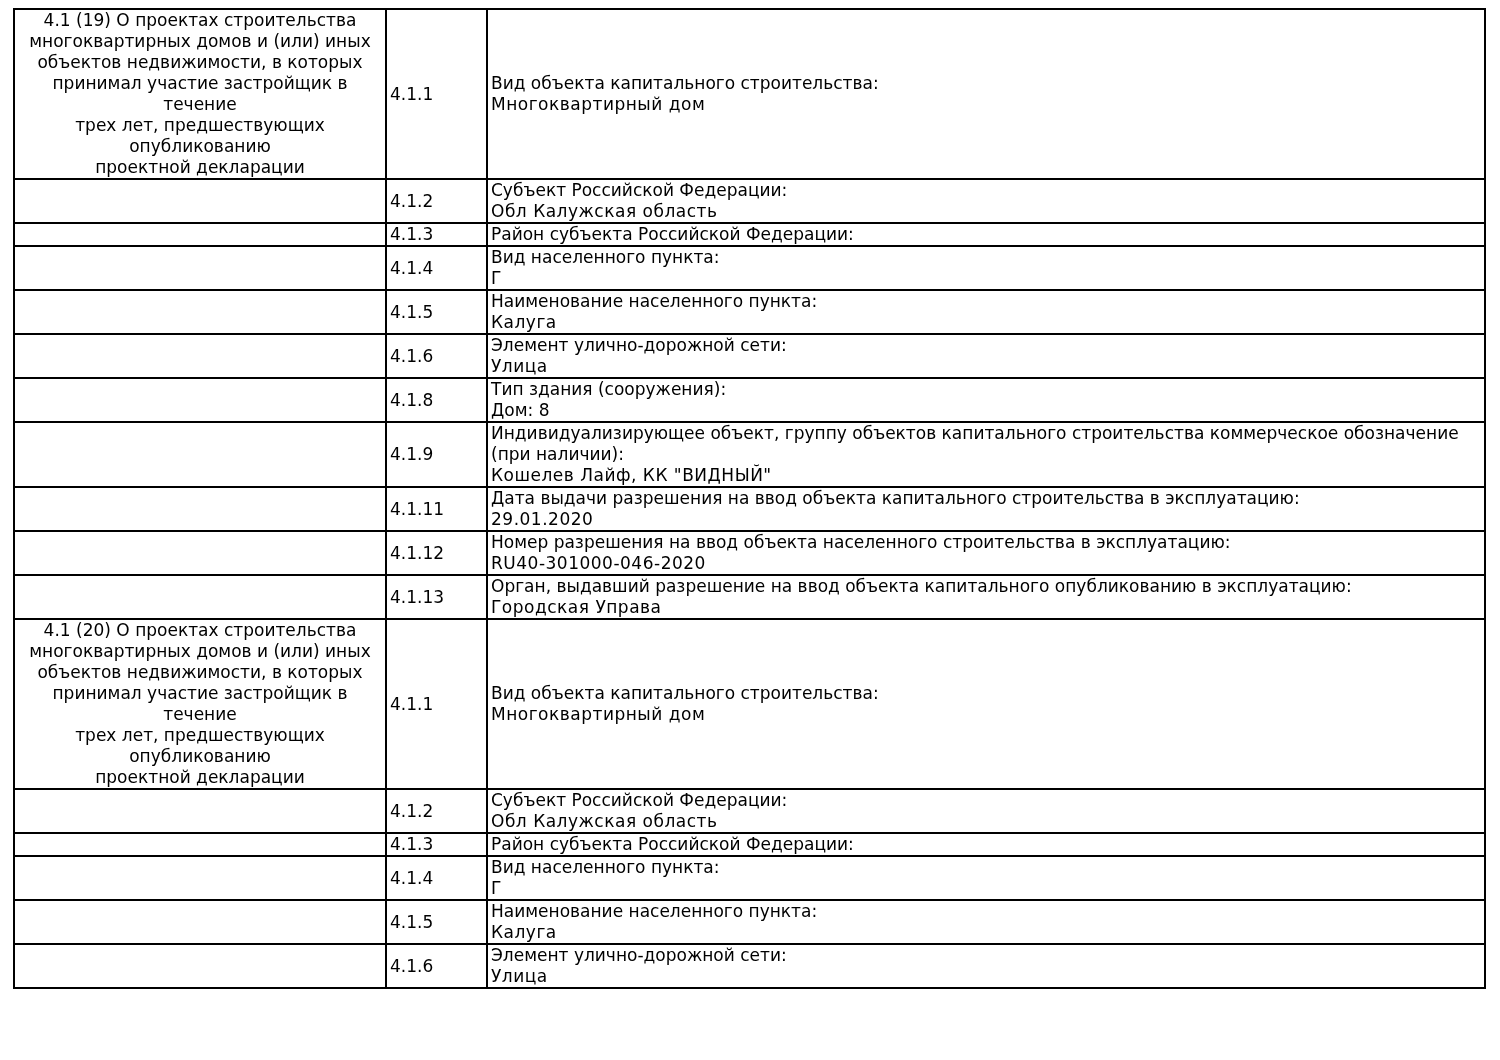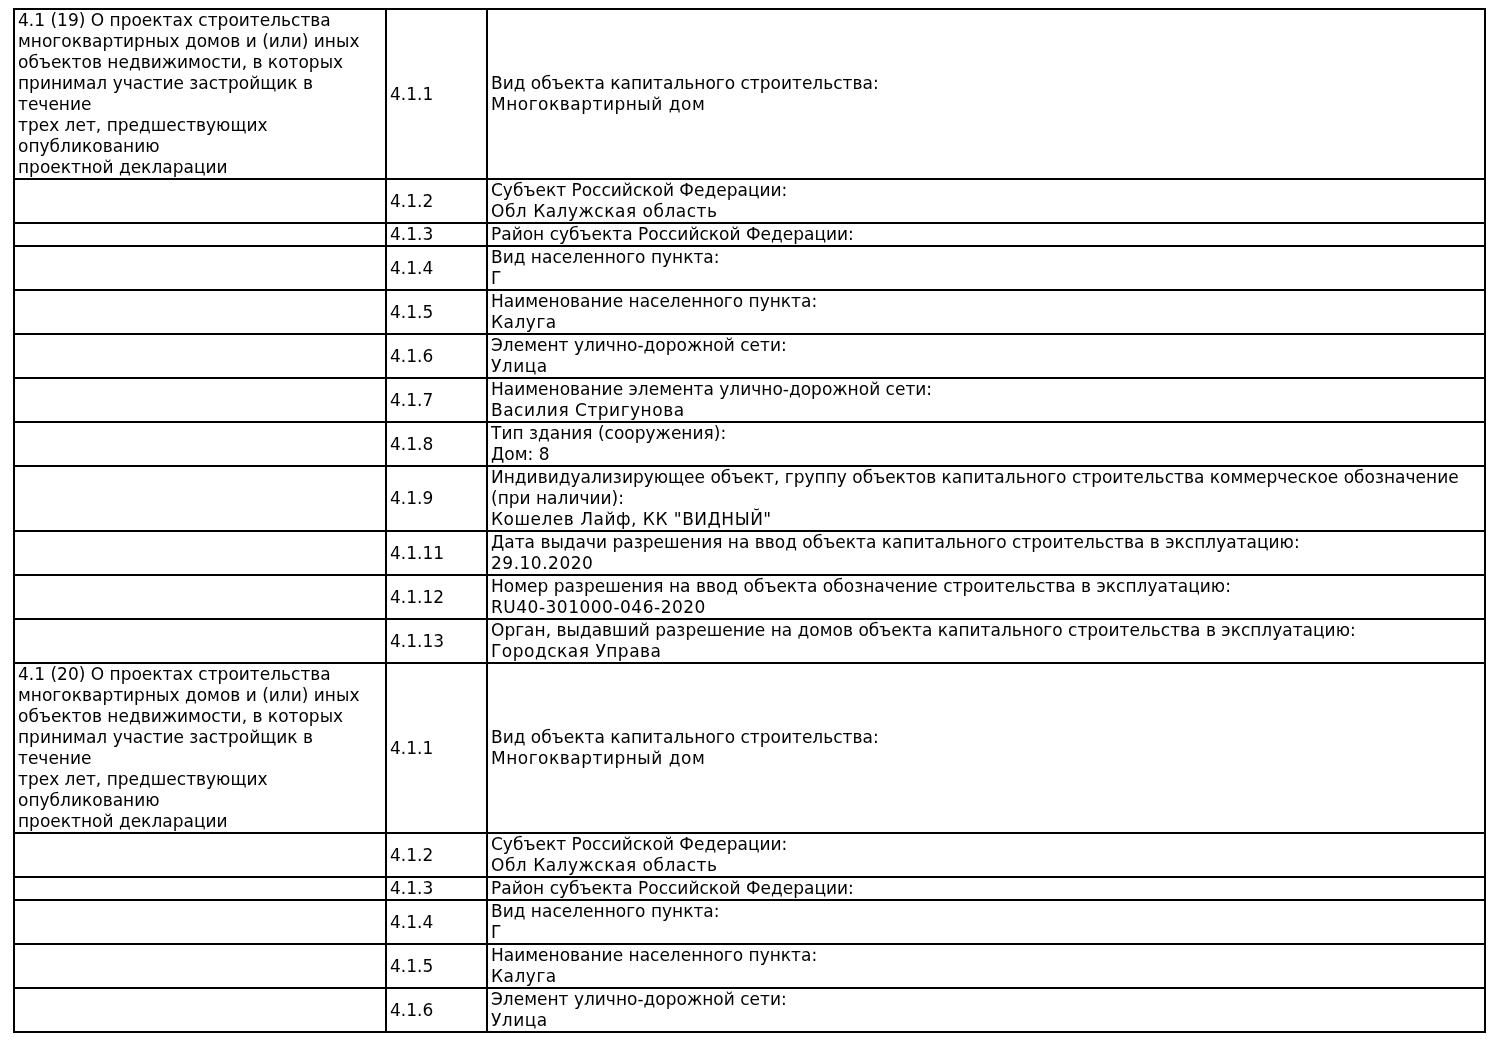--- a/index.html
+++ b/index.html
@@ -27,20 +27,21 @@
     line-height: 21px;
     padding: 0 3px;
     vertical-align: middle;
     overflow: hidden;
     word-wrap: break-word;
   }
   td.col-desc {
     vertical-align: top;
     white-space: pre-line;
     padding: 1px 3px 1px 4px;
+    text-align: center;
   }
   td.col-code {
     padding-left: 4px;
     margin-top: 24px;
   }
   td.col-content {
     padding-top: 1px;
     padding-bottom: 1px;
     margin-left: 44px;
   }
@@ -107,63 +108,55 @@
         <tr>
           <td class="col-desc"></td>
           <td class="col-code">4.1.6</td>
           <td class="col-content">
             <div class="field-label">Элемент улично-дорожной сети:</div>
             <div class="field-value bold">Улица</div>
           </td>
         </tr>
         <tr>
           <td class="col-desc"></td>
-          <td class="col-code">4.1.7</td>
-          <td class="col-content">
-            <div class="field-label">Наименование элемента улично-дорожной сети:</div>
-            <div class="field-value bold">Василия Стригунова</div>
-          </td>
-        </tr>
-        <tr>
-          <td class="col-desc"></td>
           <td class="col-code">4.1.8</td>
           <td class="col-content">
             <div class="field-label">Тип здания (сооружения):</div>
             <div class="field-value">Дом: 8</div>
           </td>
         </tr>
         <tr>
           <td class="col-desc"></td>
           <td class="col-code">4.1.9</td>
           <td class="col-content">
             <div class="field-label">Индивидуализирующее объект, группу объектов капитального строительства коммерческое обозначение (при наличии):</div>
             <div class="field-value bold">Кошелев Лайф, КК "ВИДНЫЙ"</div>
           </td>
         </tr>
         <tr>
           <td class="col-desc"></td>
           <td class="col-code">4.1.11</td>
           <td class="col-content">
             <div class="field-label">Дата выдачи разрешения на ввод объекта капитального строительства в эксплуатацию:</div>
-            <div class="field-value bold">29.10.2020</div>
+            <div class="field-value bold">29.01.2020</div>
           </td>
         </tr>
         <tr>
           <td class="col-desc"></td>
           <td class="col-code">4.1.12</td>
           <td class="col-content">
-            <div class="field-label">Номер разрешения на ввод объекта обозначение строительства в эксплуатацию:</div>
+            <div class="field-label">Номер разрешения на ввод объекта населенного строительства в эксплуатацию:</div>
             <div class="field-value bold">RU40-301000-046-2020</div>
           </td>
         </tr>
         <tr>
           <td class="col-desc"></td>
           <td class="col-code">4.1.13</td>
           <td class="col-content">
-            <div class="field-label">Орган, выдавший разрешение на домов объекта капитального строительства в эксплуатацию:</div>
+            <div class="field-label">Орган, выдавший разрешение на ввод объекта капитального опубликованию в эксплуатацию:</div>
             <div class="field-value bold">Городская Управа</div>
           </td>
         </tr>
         <tr>
           <td class="col-desc">4.1 (20) О проектах строительства
 многоквартирных домов и (или) иных
 объектов недвижимости, в которых
 принимал участие застройщик в течение
 трех лет, предшествующих опубликованию
 проектной декларации</td>

